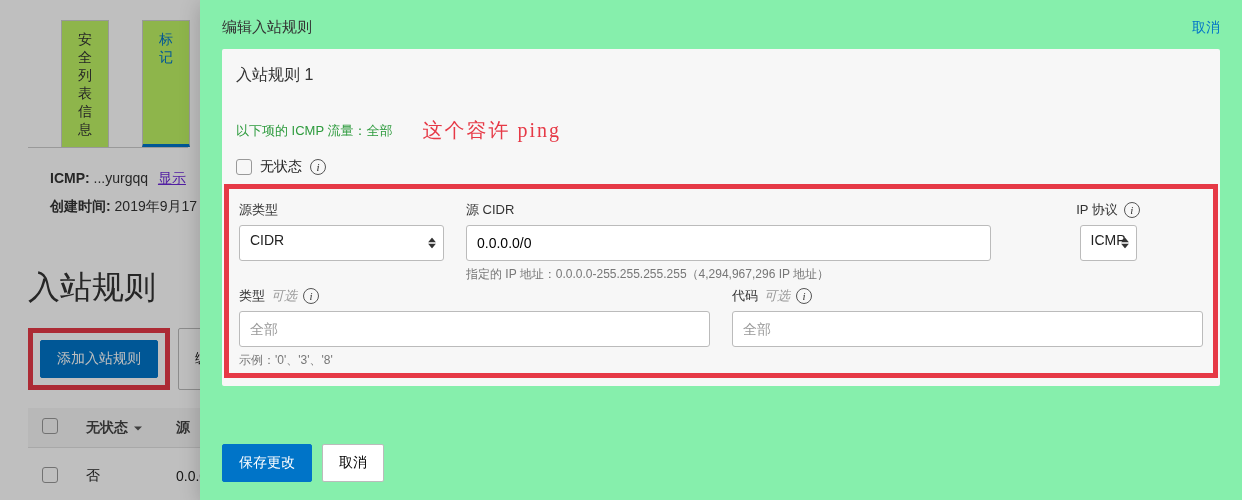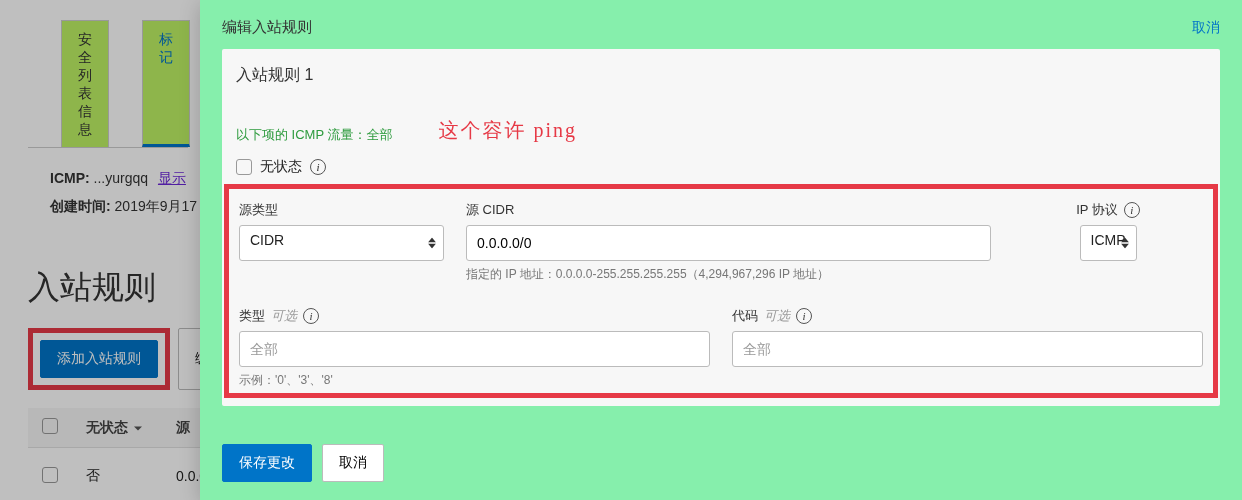--- a/index.html
+++ b/index.html
@@ -29,28 +29,28 @@
 
     
     .overlay { position: absolute; inset: 0; background: rgba(0,0,0,0.25); }
     .modal { position: absolute; top: 0; left: 200px; right: 0; bottom: 0; background: #86efac; box-shadow: 0 4px 20px rgba(0,0,0,0.2); display: flex; flex-direction: column; }
     .modal-head { display: flex; justify-content: space-between; align-items: center; padding: 18px 22px 12px; }
     .modal-title { font-size: 15px; color: #333; }
     .modal-close { color: #0074c8; cursor: pointer; font-size: 14px; }
     .modal-body { padding: 0 22px; flex: 1; overflow: auto; }
     .rule-block { background: #f7f7f7; padding: 16px 14px 8px; border-radius: 2px; }
     .rule-title { font-size: 16px; color: #333; margin-bottom: 14px; }
-    .annot-row { display: flex; align-items: flex-end; gap: 26px; margin-bottom: 10px; margin-top: 31px; }
+    .annot-row { display: flex; align-items: center; gap: 10px; margin-bottom: 10px; margin-top: 31px; }
     .green-text { color: #2e9b3e; font-size: 13px; }
     .red-annot { color: #e63946; font-family: "SimSun", serif; font-size: 20px; margin-left: 20px; letter-spacing: 2px; }
     .stateless-row { display: flex; align-items: center; gap: 8px; padding: 4px 0 8px; font-size: 14px; }
     .info-icn { display: inline-flex; width: 16px; height: 16px; border: 1px solid #555; border-radius: 50%; font-style: italic; font-family: serif; font-size: 11px; align-items: center; justify-content: center; }
     
     .red-frame { border: 5px solid #e63946; padding: 12px 10px 4px; margin: 0 -12px; }
-    .form-row { display: flex; gap: 22px; margin-bottom: 24px; }
+    .form-row { display: flex; gap: 22px; margin-bottom: 4px; }
     .form-col { display: flex; flex-direction: column; }
     .col-1 { flex: 0 0 205px; }
     .col-2 { flex: 1; }
     .col-3 { flex: 0 0 190px; align-items: center; }
     .lbl { font-size: 13px; color: #333; margin-bottom: 6px; display: flex; align-items: center; gap: 6px; }
     .opt { color: #999; font-style: italic; }
     .fld, .sel { width: 100%; height: 36px; padding: 6px 10px; border: 1px solid #bbb; border-radius: 3px; font-size: 14px; background: #fff; }
     .sel-wrap { position: relative; }
     .sel-caret { position: absolute; right: 8px; top: 50%; transform: translateY(-50%); display: flex; flex-direction: column; gap: 1px; pointer-events: none; }
     .sel-caret svg { width: 8px; height: 5px; display: block; }

